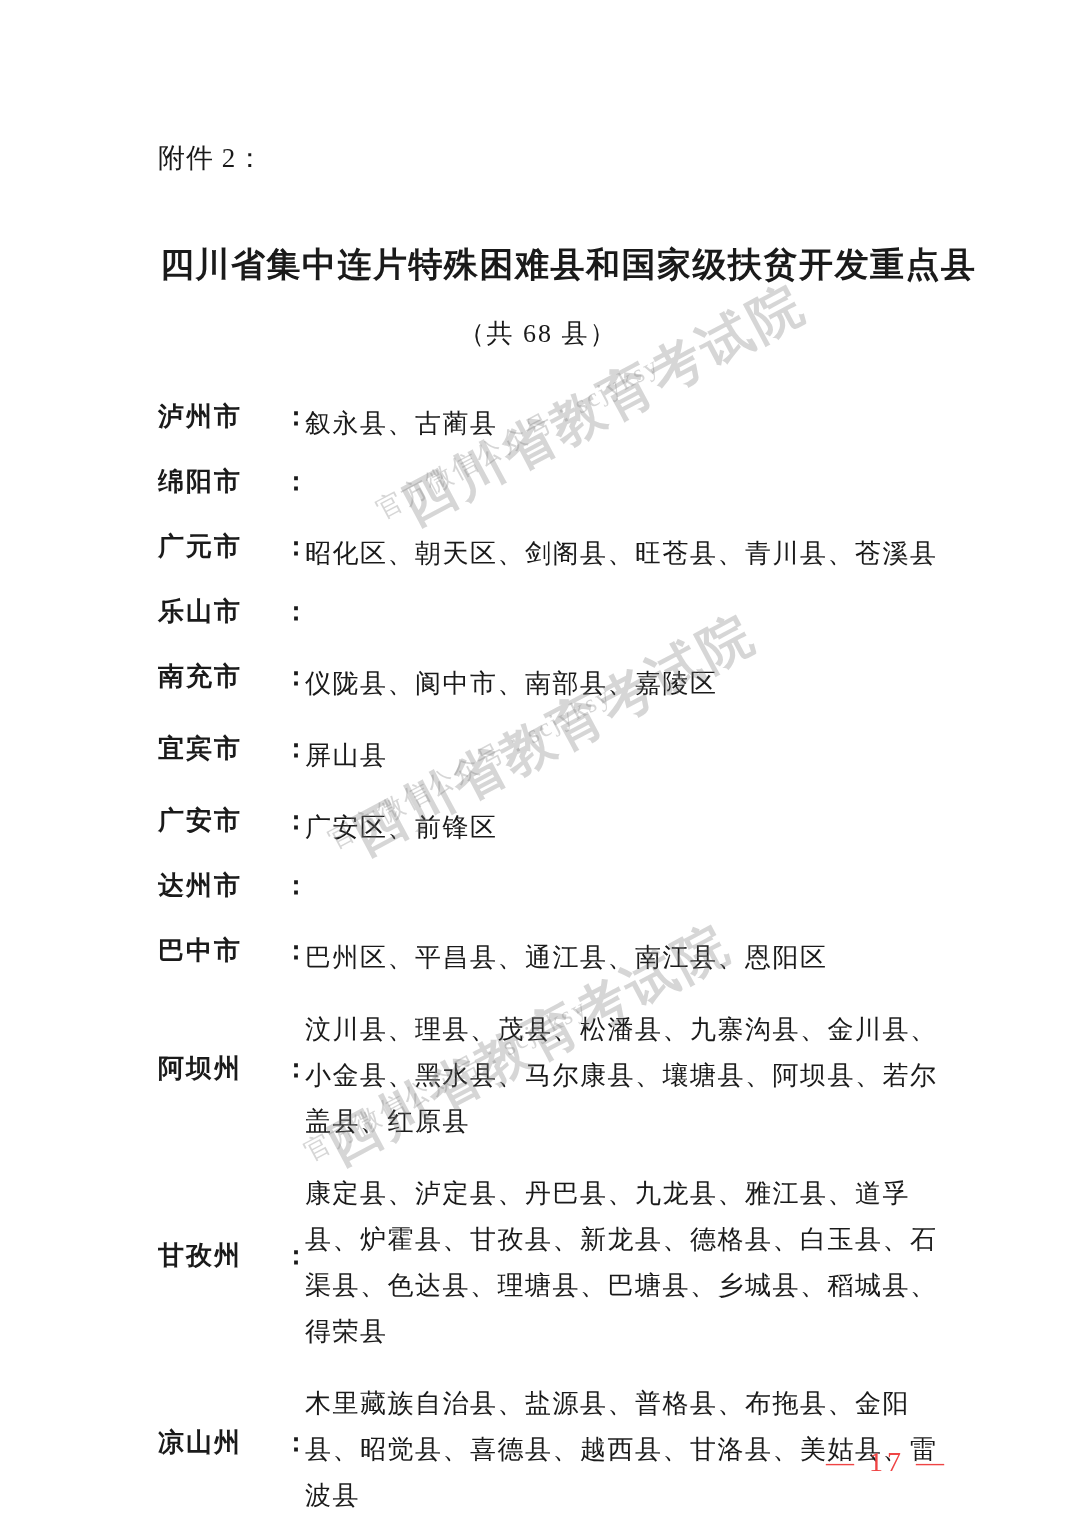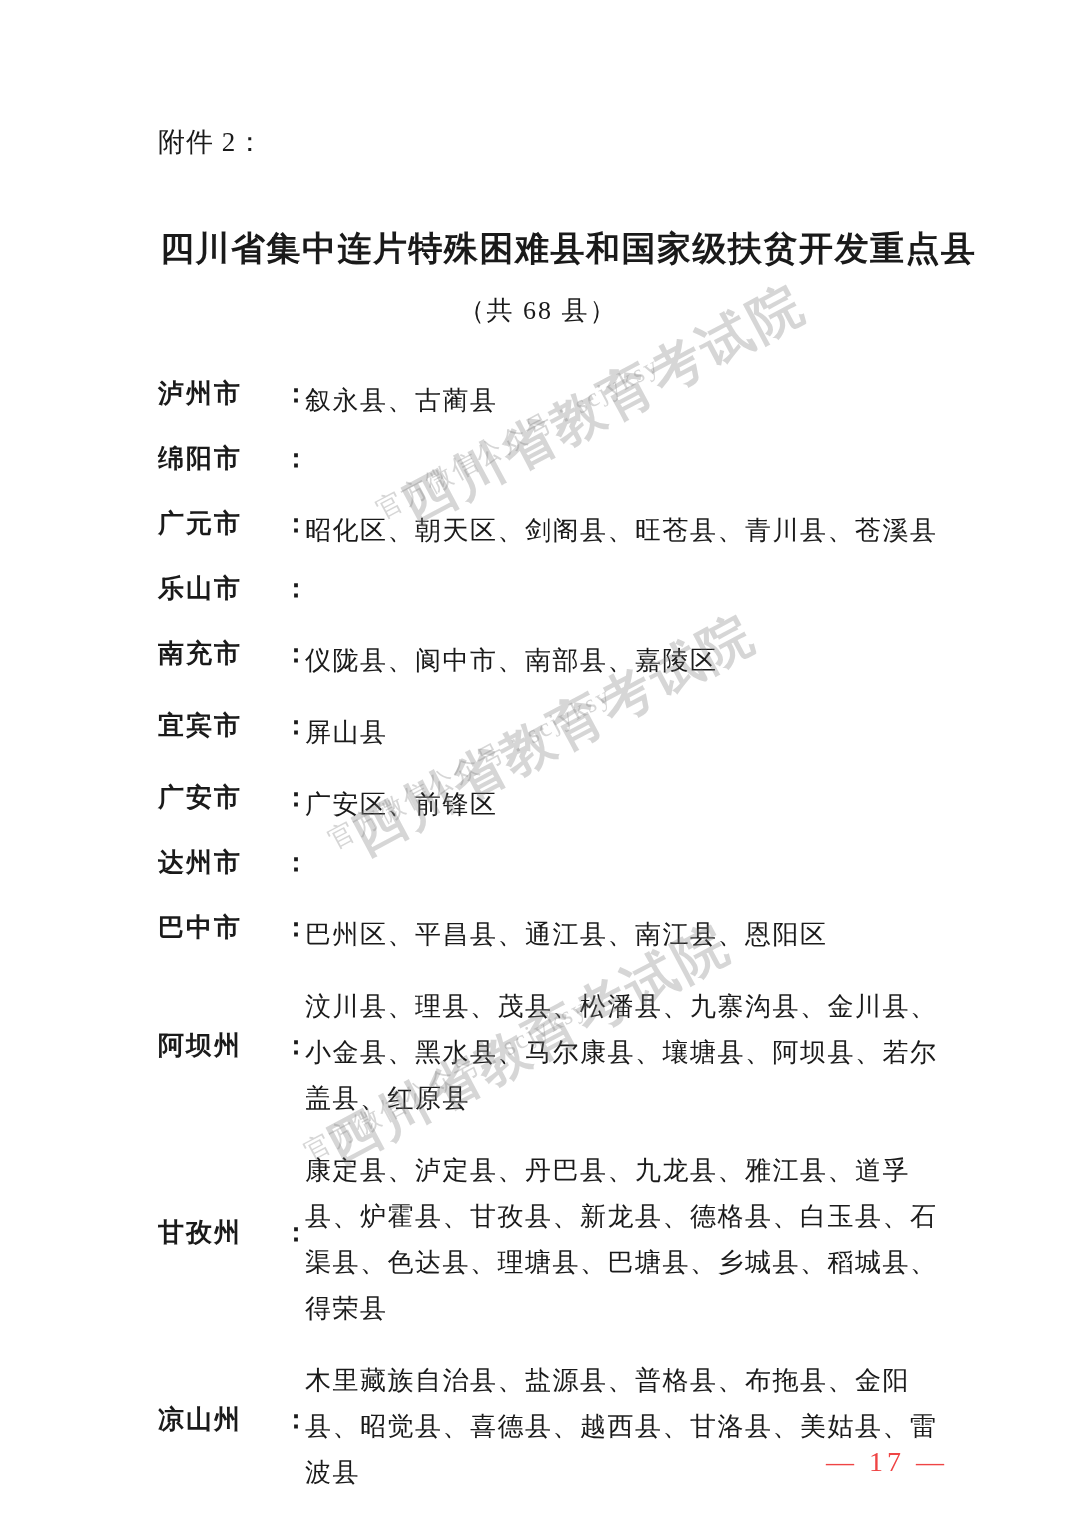--- a/index.html
+++ b/index.html
@@ -16,36 +16,36 @@
     overflow: hidden;
   }
   .page {
     position: absolute;
     inset: 0;
     padding: 0;
   }
   .content {
     position: absolute;
     left: 158px;
-    top: 124px;
+    top: 140px;
     width: 790px;
   }
   .attachment-label {
     font-size: 27px;
     letter-spacing: 1px;
     margin-bottom: 66px;
     font-family: "Liberation Serif", "DejaVu Serif", serif;
   }
   .doc-title {
     font-size: 34px;
     font-weight: bold;
     letter-spacing: 1.5px;
     text-align: left;
     margin-left: 2px;
-    margin-bottom: 21px;
+    margin-bottom: 28px;
     white-space: nowrap;
   }
   .doc-subtitle {
     font-size: 26px;
     text-align: center;
     letter-spacing: 2px;
     margin-bottom: 36px;
     margin-left: -30px;
   }
   .list {

